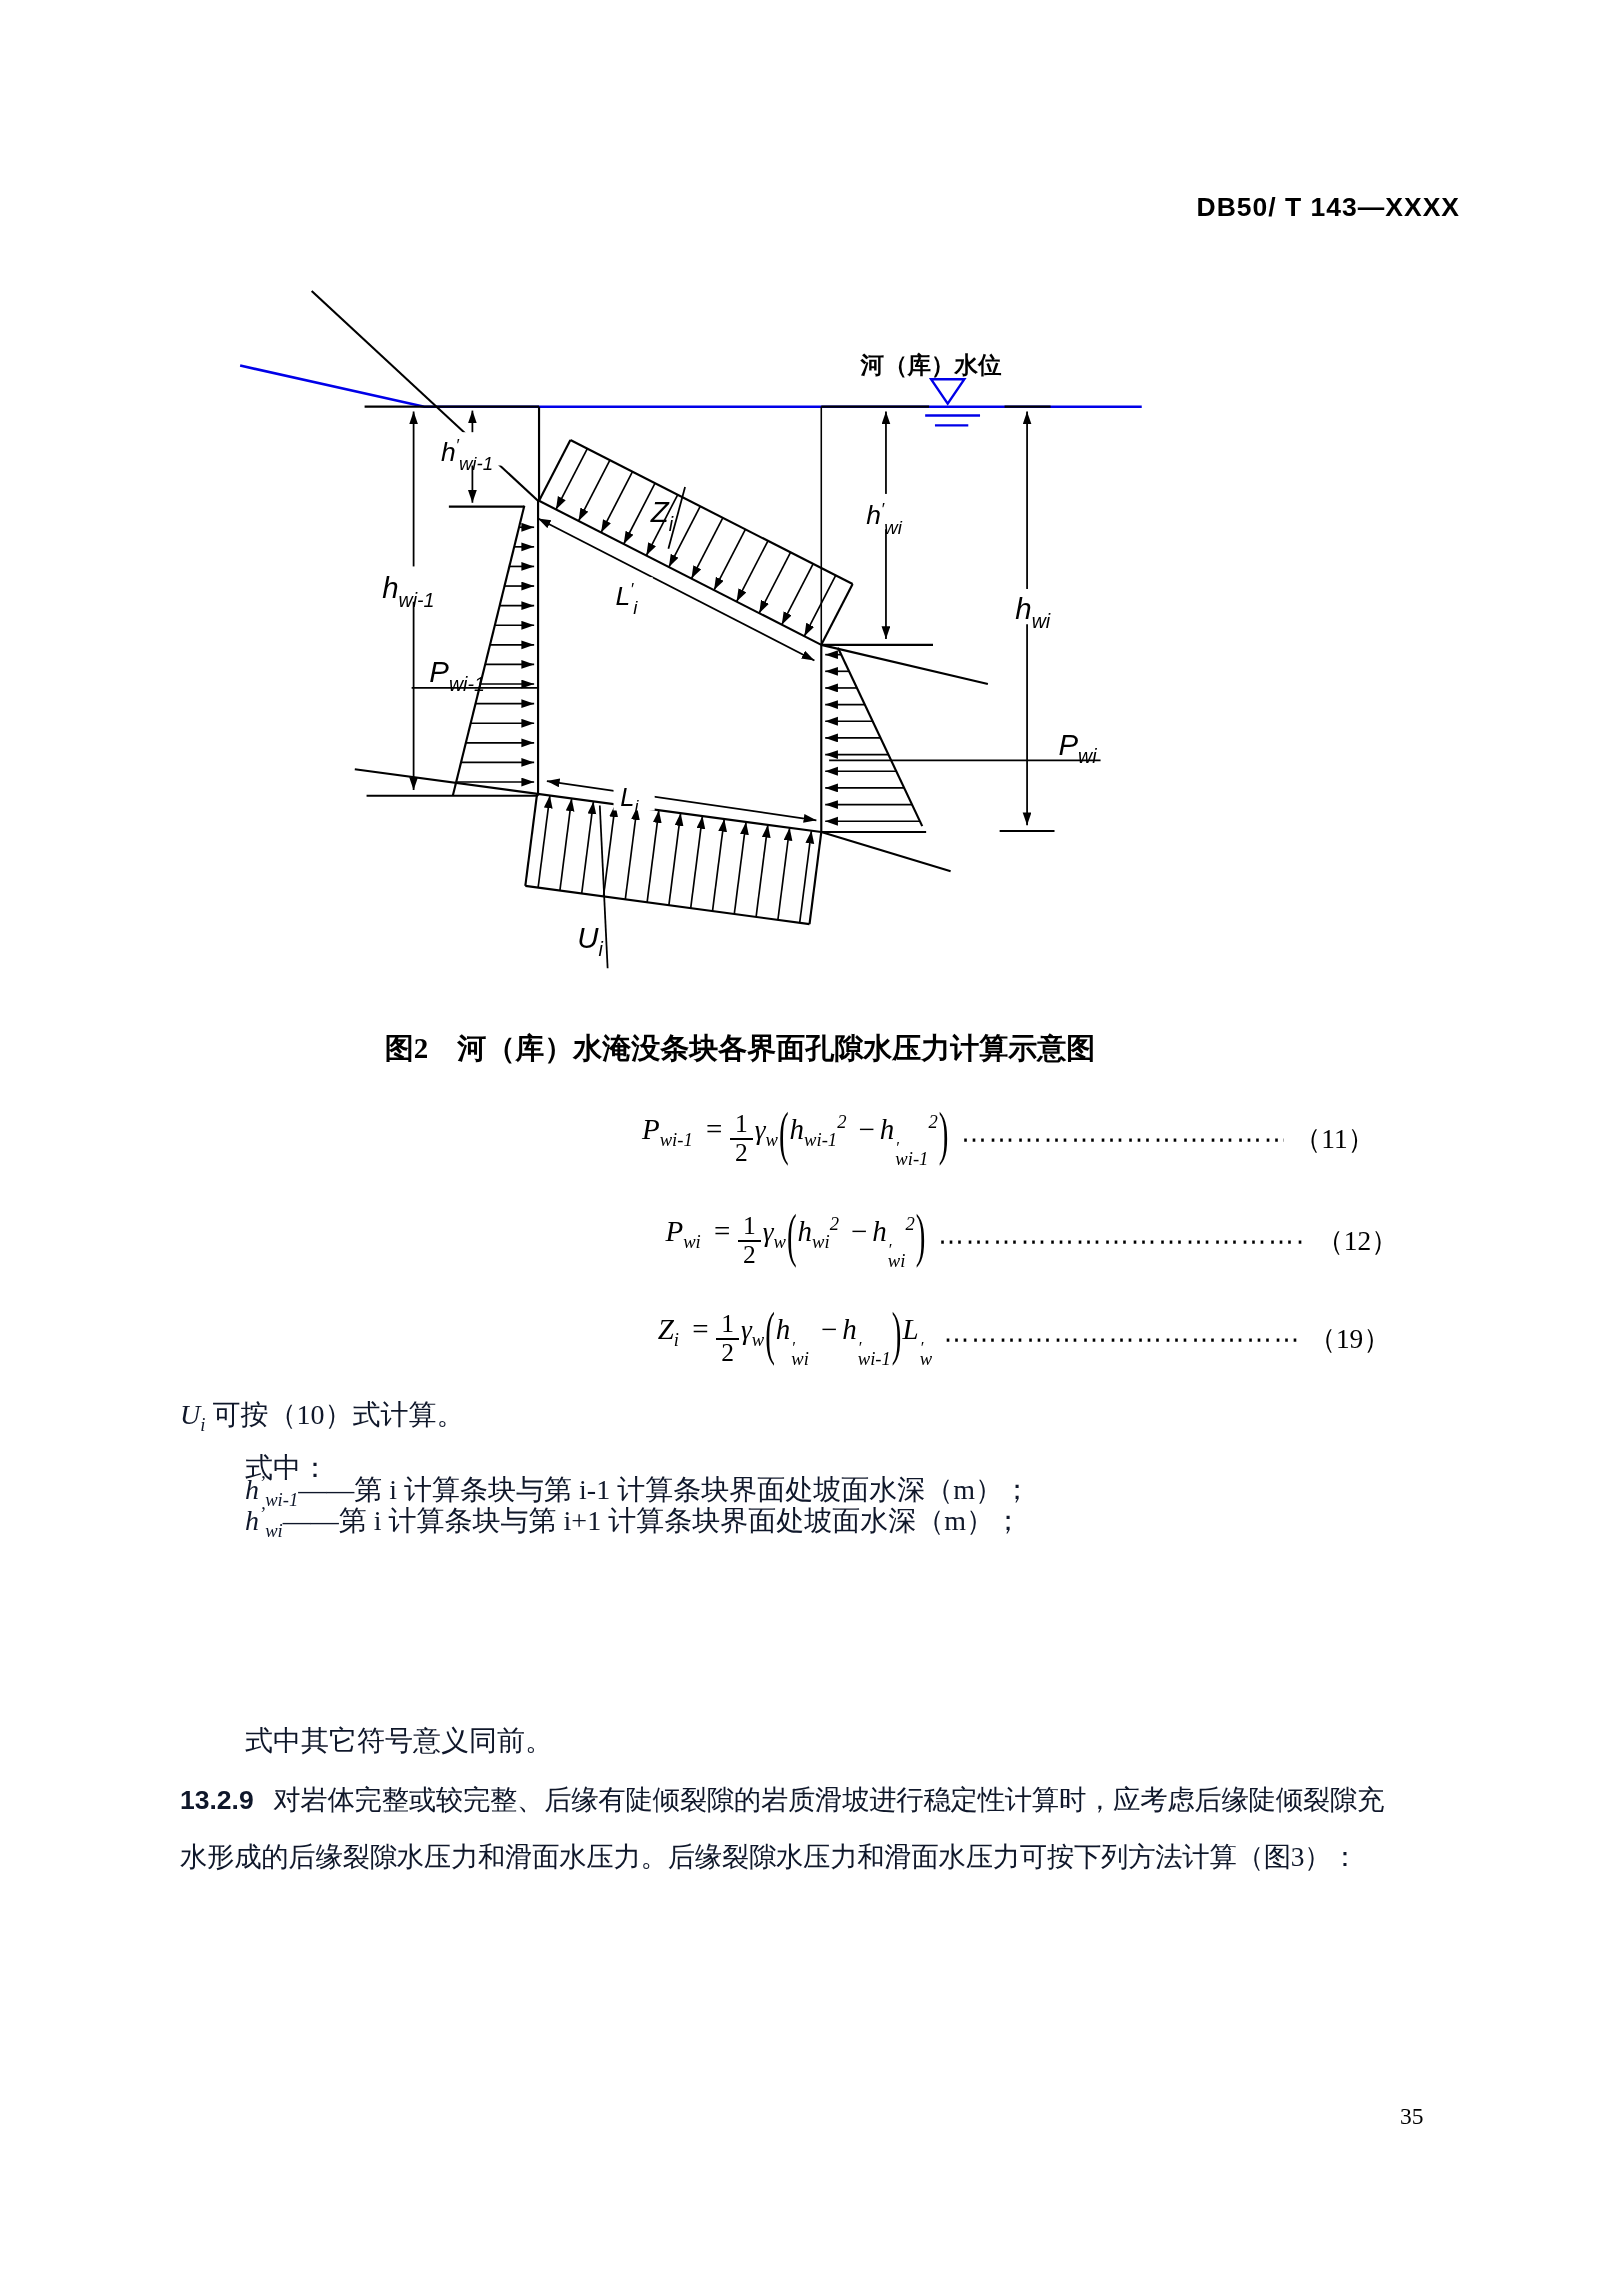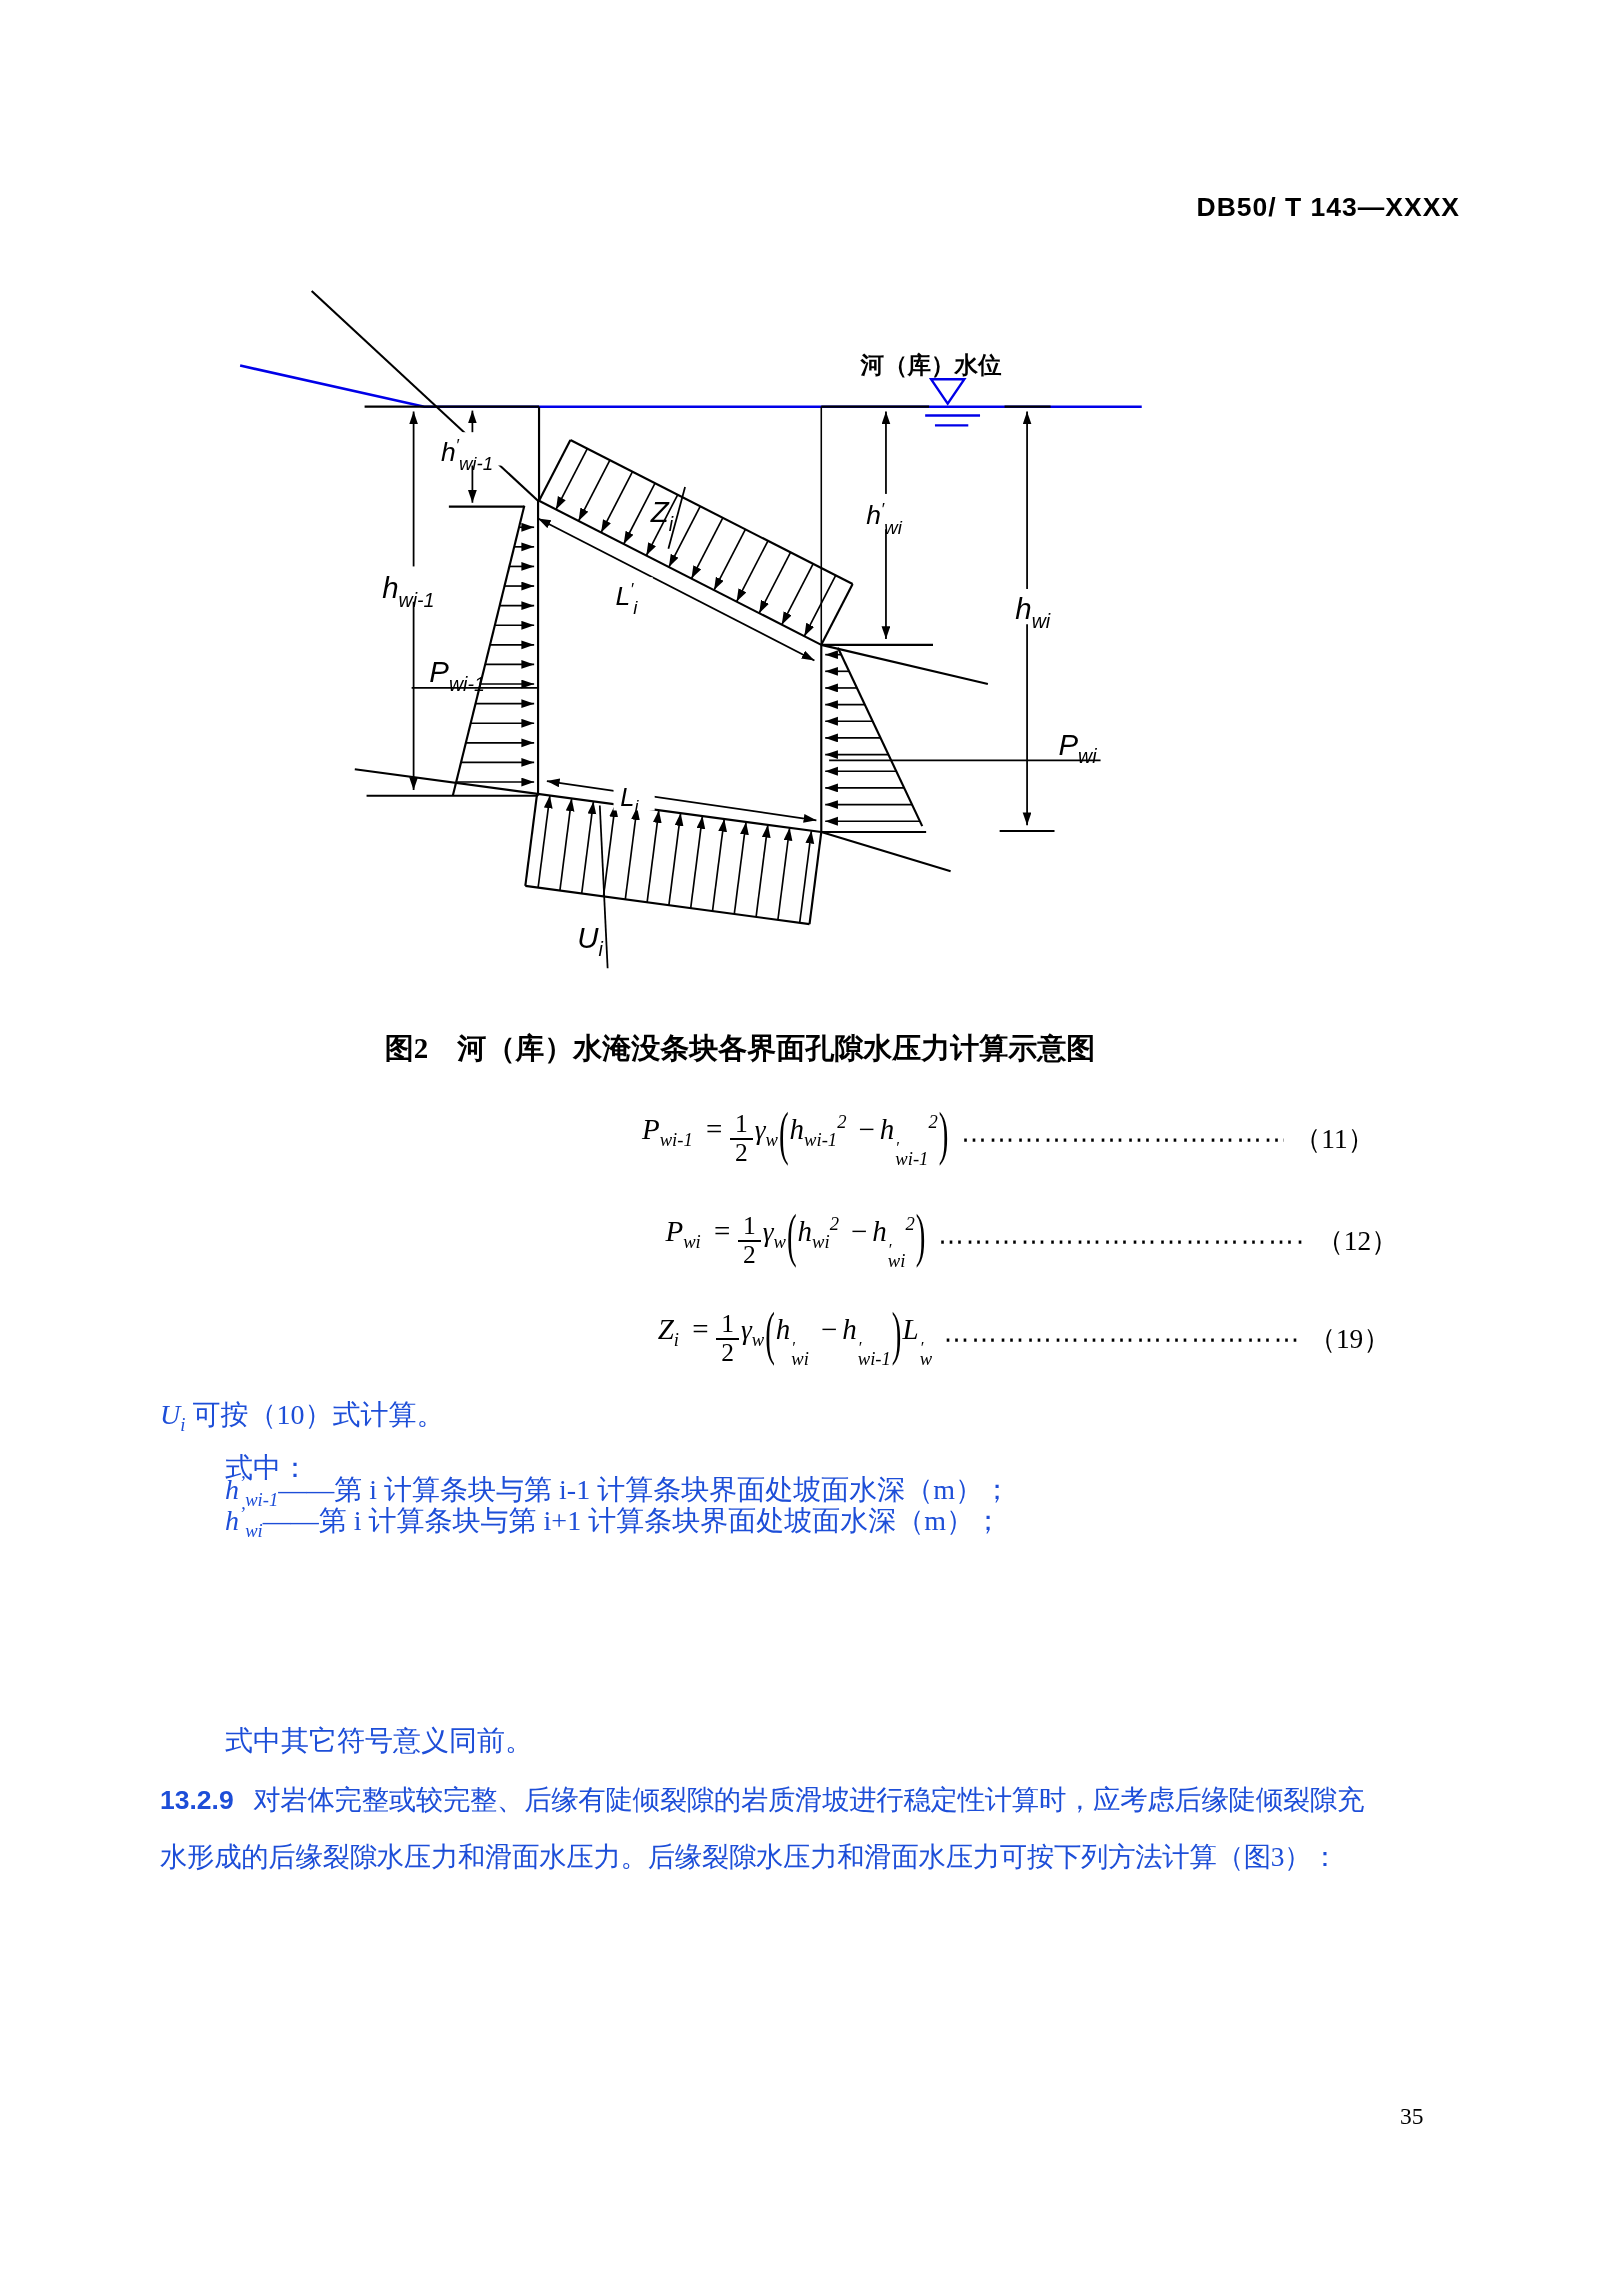--- a/index.html
+++ b/index.html
@@ -40,21 +40,21 @@
   .frac{display:inline-block;text-align:center;font-size:25.5px;font-style:normal;line-height:1.05;vertical-align:-0.85em;margin:0 2px;}
   .frac .fn{display:block;padding:0 4.9px;}
   .frac .fd{display:block;border-top:2px solid #000;padding:0 4.9px;}
   .paren{display:inline-block;transform:scaleY(2.05);font-size:29px;font-style:normal;vertical-align:-3.9px;margin:0 1px;}
   .ps{display:inline-flex;flex-direction:column;align-items:flex-start;vertical-align:-13.7px;line-height:0.60;font-style:italic;margin-left:1px;}
   .ps .psp{font-size:16.7px;}
   .ps .pss{font-size:18.6px;}
   .dots{flex:1 1 auto;overflow:hidden;white-space:nowrap;font-size:25.5px;letter-spacing:2px;margin:0 9.8px 0 11.8px;font-style:normal;}
   .eqno{font-size:27.4px;white-space:nowrap;font-style:normal;}
   
-  .bl{position:absolute;font-size:28px;white-space:nowrap;color:#1d4ed8;}
+  .bl{position:absolute;font-size:28px;white-space:nowrap;color:#0f172a;margin-left:20px;}
   .bl i{font-style:italic;}
   .bl sub{font-size:18.6px;font-style:italic;}
   .bl sup{font-size:18.6px;font-style:italic;}
   .clause{font-size:27.4px;letter-spacing:-0.3px;}
   .clause b{font-family:"Liberation Sans","DejaVu Sans",sans-serif;font-weight:700;font-size:26.5px;letter-spacing:0;}
   .gap{display:inline-block;width:19.6px;}
   #pageno{position:absolute;top:2103px;left:1400px;font-size:23.5px;color:#000;}
 </style>
 </head>
 <body>

